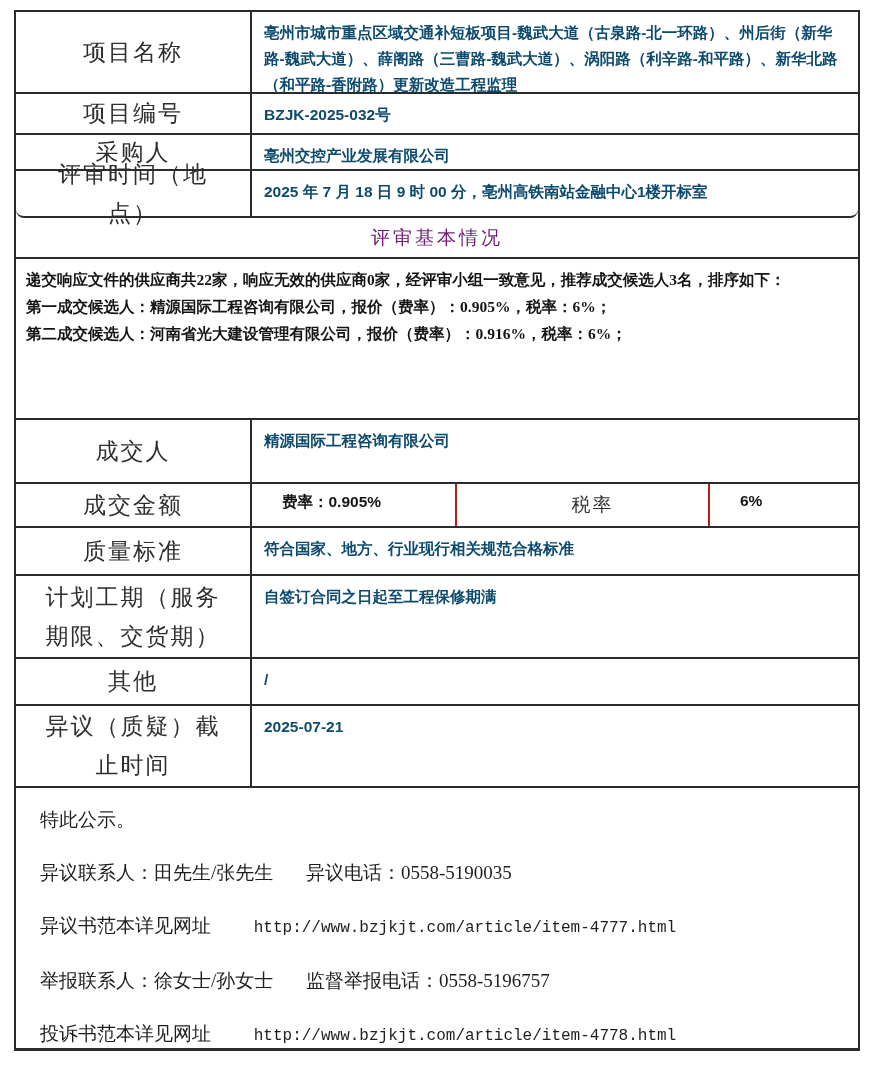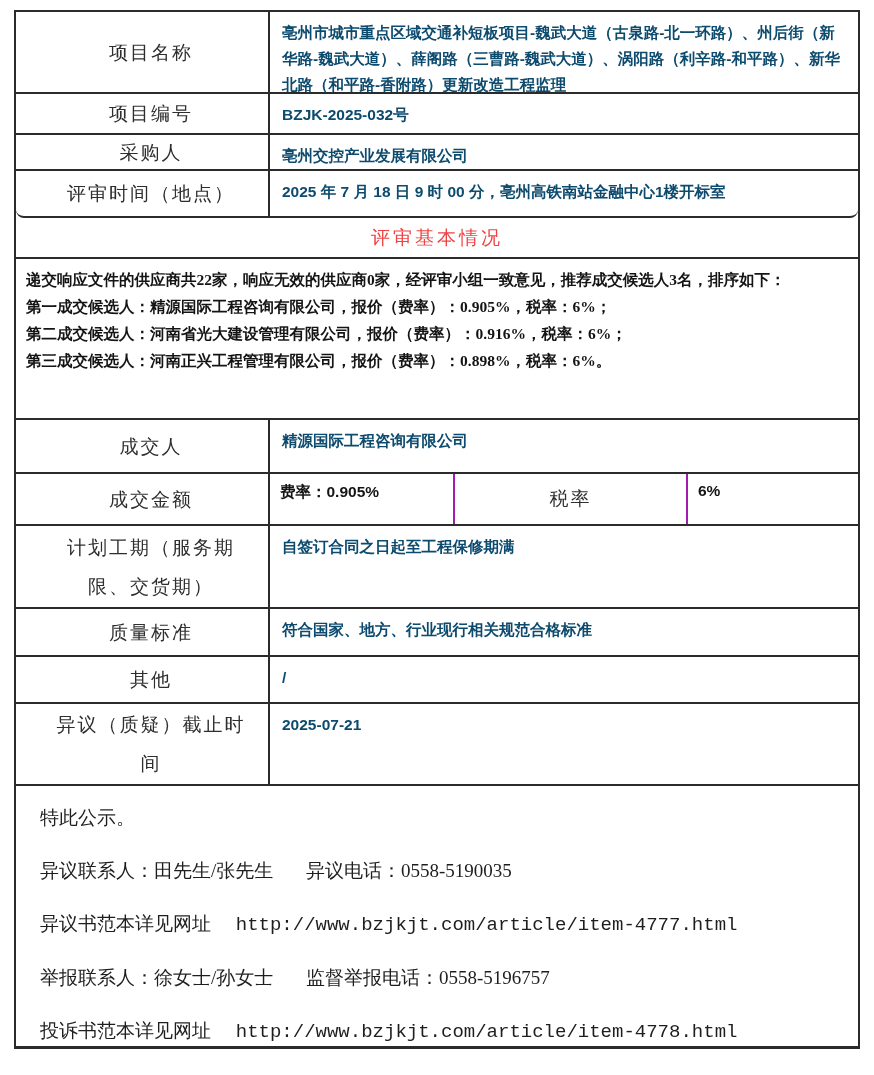--- a/index.html
+++ b/index.html
@@ -35,77 +35,76 @@
   .label {
     width: 236px;
     box-sizing: border-box;
     border-right: 2px solid #2b2b2b;
     display: flex;
     align-items: center;
     justify-content: center;
     text-align: center;
     padding: 0 20px;
     font-family: "Liberation Serif", "DejaVu Serif", serif;
-    font-size: 19px;
+    font-size: 23px;
     letter-spacing: 2px;
     line-height: 39px;
     color: #2e2e2e;
     flex-shrink: 0;
-    margin-left: 18px;
   }
   .value {
     flex: 1;
     box-sizing: border-box;
     padding: 8px 12px;
     font-family: "Liberation Sans", "DejaVu Sans", sans-serif;
     font-weight: 600;
     font-size: 15.5px;
     line-height: 26px;
     color: #0c4a6e;
   }
 
   .h-name      { height: 82px; }
   .h-number    { height: 41px; }
   .h-purchaser { height: 36px; }
   .h-time      { height: 47px; border-radius: 8px; }
   .h-section   { height: 41px; }
   .h-eval      { height: 161px; }
-  .h-winner    { height: 54px; }
-  .h-amount    { height: 52px; }
+  .h-winner    { height: 64px; }
+  .h-amount    { height: 44px; gap: 20px; }
   .h-schedule  { height: 83px; }
   .h-quality   { height: 48px; }
   .h-other     { height: 47px; }
   .h-objection { height: 82px; }
   .h-footer    { height: 260px; }
 
   .section-title-cell {
     flex: 1;
     display: flex;
     align-items: center;
     justify-content: center;
     font-family: "Liberation Serif", "DejaVu Serif", serif;
     font-size: 19px;
     letter-spacing: 3px;
-    color: #ef4444;
+    color: #701a75;
   }
 
   .eval-block {
     flex: 1;
     box-sizing: border-box;
     padding: 7px 10px;
     font-family: Liberation Serif, serif;
     font-weight: 600;
     font-size: 15.5px;
     line-height: 27px;
     color: #141414;
   }
 
   .amount-cell {
     box-sizing: border-box;
-    border-right: 2px solid #a21caf;
+    border-right: 2px solid #b91c1c;
     padding: 8px 10px;
     font-family: "Liberation Sans", "DejaVu Sans", sans-serif;
     font-weight: 600;
     font-size: 15.5px;
     color: #141414;
   }
   .amount-rate { width: 185px; }
   .amount-taxlabel {
     width: 233px;
     display: flex;
@@ -131,23 +130,23 @@
     font-size: 19px;
     color: #1e1e1e;
   }
   .footer-line {
     line-height: 24px;
     margin-bottom: 29px;
     white-space: nowrap;
   }
   .footer-gap-wide { margin-left: 28px; }
   .footer-url {
-    margin-left: 20px;
+    margin-left: 38px;
     font-family: "Liberation Mono", "DejaVu Sans Mono", monospace;
-    font-size: 19px;
+    font-size: 16px;
     color: #1e1e1e;
   }
 </style>
 </head>
 <body>
 
 <div class="doc">
   <div class="tbl">
 
     <div class="row h-name">
@@ -172,46 +171,45 @@
 
     <div class="row h-section">
       <div class="section-title-cell">评审基本情况</div>
     </div>
 
     <div class="row h-eval">
       <div class="eval-block">
         <div class="eval-line">递交响应文件的供应商共22家，响应无效的供应商0家，经评审小组一致意见，推荐成交候选人3名，排序如下：</div>
         <div class="eval-line">第一成交候选人：精源国际工程咨询有限公司，报价（费率）：0.905%，税率：6%；</div>
         <div class="eval-line">第二成交候选人：河南省光大建设管理有限公司，报价（费率）：0.916%，税率：6%；</div>
-        <div class="eval-line">第三成交候选人：河南正兴工程管理有限公司，报价（费率）：0.898%，税率：6%。</div>
       </div>
     </div>
 
     <div class="row h-winner">
       <div class="label">成交人</div>
       <div class="value">精源国际工程咨询有限公司</div>
     </div>
 
     <div class="row h-amount">
       <div class="label">成交金额</div>
       <div class="amount-cell amount-rate">费率：0.905%</div>
       <div class="amount-cell amount-taxlabel">税率</div>
       <div class="amount-cell amount-taxvalue">6%</div>
     </div>
 
+    <div class="row h-quality">
+      <div class="label">质量标准</div>
+      <div class="value">符合国家、地方、行业现行相关规范合格标准</div>
+    </div>
+
     <div class="row h-schedule">
       <div class="label">计划工期（服务期限、交货期）</div>
       <div class="value">自签订合同之日起至工程保修期满</div>
     </div>
 
-    <div class="row h-quality">
-      <div class="label">质量标准</div>
-      <div class="value">符合国家、地方、行业现行相关规范合格标准</div>
-    </div>
-
     <div class="row h-other">
       <div class="label">其他</div>
       <div class="value">/</div>
     </div>
 
     <div class="row h-objection">
       <div class="label">异议（质疑）截止时间</div>
       <div class="value">2025-07-21</div>
     </div>
 

